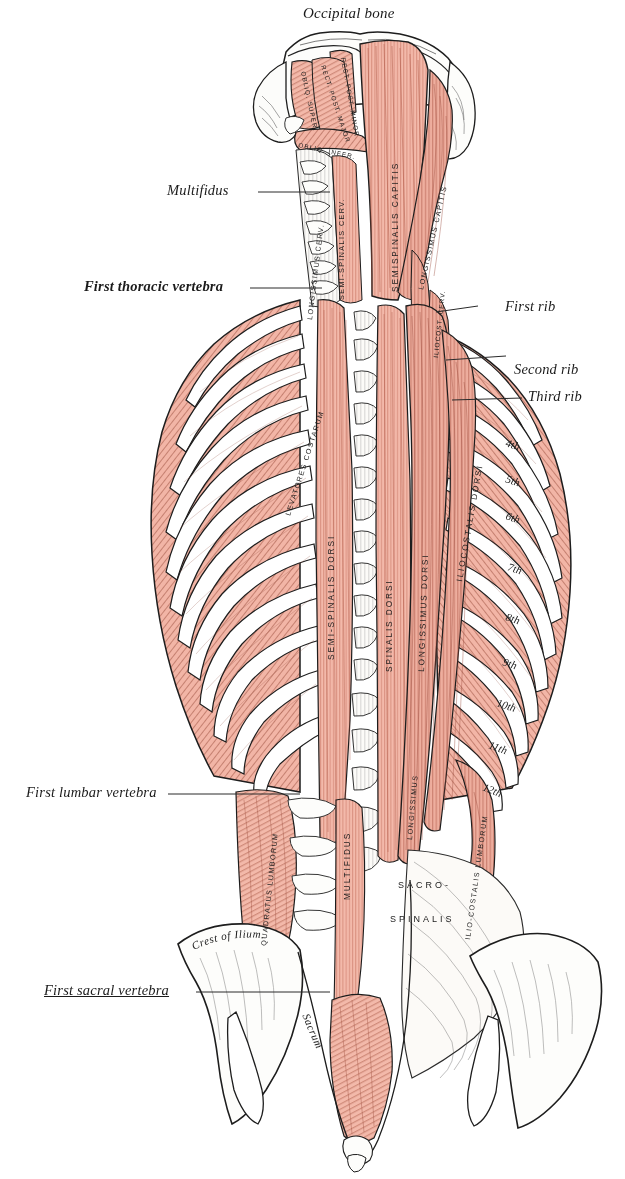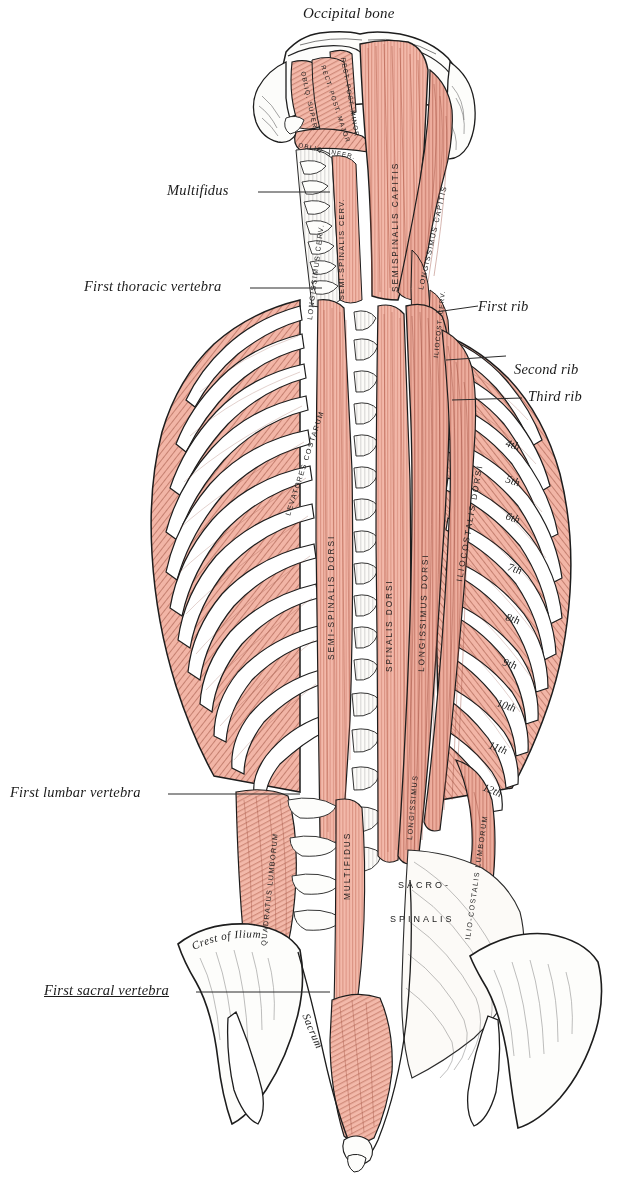--- a/index.html
+++ b/index.html
@@ -14,21 +14,21 @@
   
   .callout{
     position:absolute;
     font-family:"Liberation Serif", serif;
     font-style:italic;
     font-size:14.5px;
     color:#1b1b1b;
     white-space:nowrap;
     letter-spacing:.2px;
   }
-  .callout.bold{font-weight:400;}
+  .callout.bold{font-weight:700;}
 
   
   .muscleText{
     font-family:"Liberation Sans", sans-serif;
     font-size:8.3px;
     letter-spacing:1.9px;
     fill:#1e1e1e;
   }
   .muscleText.small{font-size:7.2px;letter-spacing:1.4px;}
   .muscleText.tiny{font-size:6.4px;letter-spacing:1.1px;}
@@ -470,23 +470,23 @@
       <path d="M452,400 L522,398"></path>
     </g>
   </svg>
 
   <div class="callout" style="left:303px;top:5px;font-size:15px;text-align:center;">Occipital bone</div>
 
   <div class="callout" style="left:167px;top:182px;">Multifidus</div>
 
   <div class="callout bold" style="left:84px;top:278px;">First thoracic vertebra</div>
 
-  <div class="callout" style="left:10px;top:784px;">First lumbar vertebra</div>
+  <div class="callout" style="left:26px;top:784px;">First lumbar vertebra</div>
 
   <div class="callout" style="left:44px;top:982px;text-decoration:underline;">First sacral vertebra</div>
 
-  <div class="callout" style="left:478px;top:298px;">First rib</div>
+  <div class="callout" style="left:505px;top:298px;">First rib</div>
 
   <div class="callout" style="left:514px;top:361px;">Second rib</div>
 
   <div class="callout" style="left:528px;top:388px;text-align:center;">Third rib</div>
 
 </div>
 
 </body></html>

